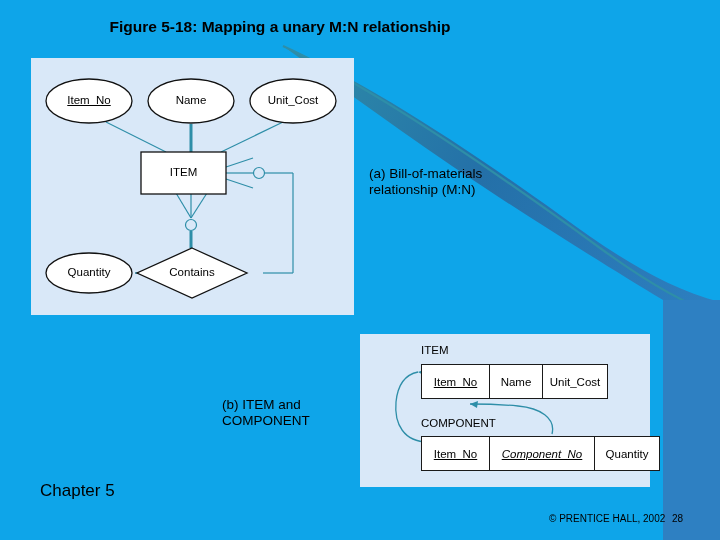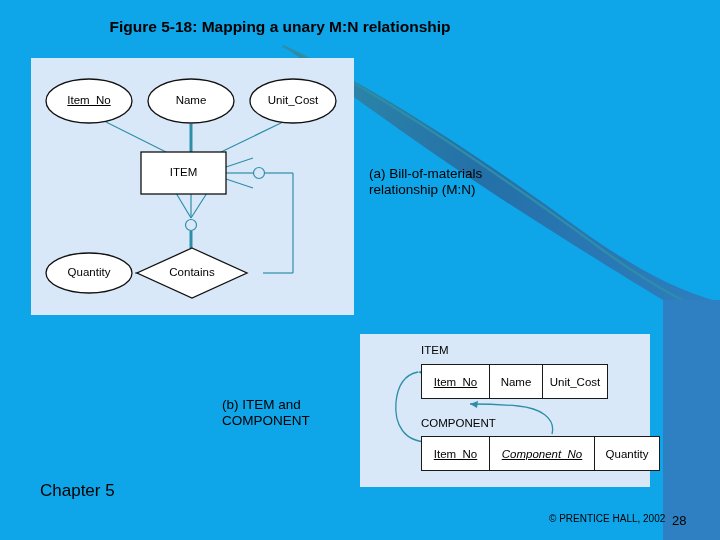--- a/index.html
+++ b/index.html
@@ -124,21 +124,21 @@
     top: 513px;
     font-size: 10px;
     color: #000000;
     white-space: nowrap;
     margin-left: 40px;
   }
   #footer-pagenum {
     position: absolute;
     left: 672px;
     top: 513px;
-    font-size: 13px;
+    font-size: 10px;
     color: #000000;
   }
 </style>
 </head>
 <body>
 
 <div id="slide">
 
   <svg id="swoosh-layer" viewBox="0 0 720 540">
     <defs>

